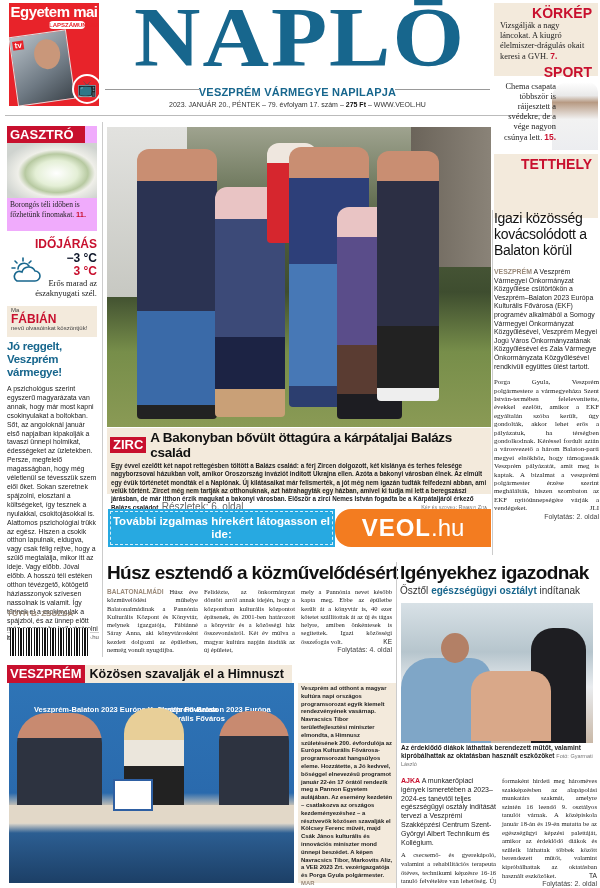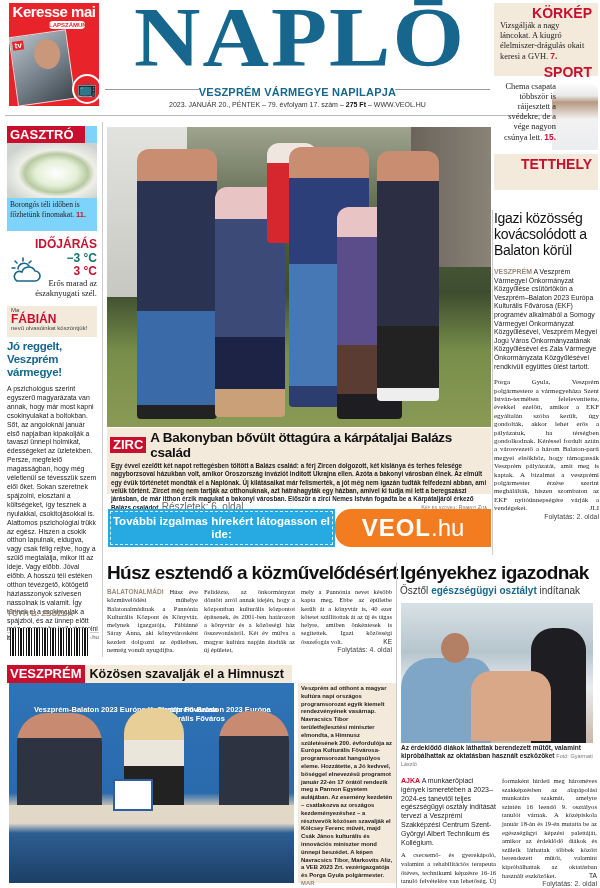--- a/index.html
+++ b/index.html
@@ -1,20 +1,20 @@
 <!DOCTYPE html>
 <html><head>
 <meta charset="utf-8">
 <style>
 *{box-sizing:border-box;margin:0;padding:0}
 body{width:600px;height:888px;background:#fff;font-family:"Liberation Serif",serif;color:#222;position:relative;overflow:hidden}
 .abs{position:absolute}
 .sans{font-family:"Liberation Sans","DejaVu Sans",sans-serif}
 .red{color:#c8102e}
-.blue{color:#0f766e}
+.blue{color:#0f172a}
 
 #promo{left:9px;top:3px;width:90px;height:103px;background:#e8232a;overflow:hidden}
 #promo .t1{color:#fff;font-weight:bold;font-size:15px;text-align:center;line-height:18px;letter-spacing:-0.5px}
 #promo .t2{background:#fff;color:#e8232a;font-size:6px;font-weight:bold;margin:0 14px 0 40px;border-radius:6px;text-align:center;line-height:8px}
 #promo .mag{position:absolute;left:4px;top:30px;width:58px;height:70px;background:linear-gradient(150deg,#b9c2c9,#6f7a84 60%,#3d454c);transform:rotate(-8deg);border:1px solid #ddd}
 #promo .mag .tv{position:absolute;left:2px;top:4px;background:#e8232a;color:#fff;font-size:8px;font-weight:bold;padding:0 2px}
 #promo .face{position:absolute;left:22px;top:6px;width:26px;height:30px;border-radius:50%;background:#c9977a}
 #promo .tvicon{position:absolute;left:63px;top:71px;width:30px;height:30px;border-radius:50%;background:#e8232a;border:2px solid #fff;color:#fff;font-size:16px;text-align:center;line-height:25px}
 
 #logo{left:110px;top:-8px;width:380px;height:86px;text-align:center;font-family:"Liberation Serif",serif;font-weight:bold;color:#17668d;font-size:92px;letter-spacing:2px;line-height:92px;transform:scaleY(0.92)}
@@ -24,21 +24,21 @@
 #subline .txt{font-family:"Liberation Sans",sans-serif;font-weight:bold;color:#17668d;font-size:11px;letter-spacing:0.2px}
 #dateline{left:105px;top:101px;width:385px;text-align:center;font-family:"Liberation Sans",sans-serif;font-size:7px;color:#333}
 #dateline b{color:#111}
 .rule{height:1px;background:#bbb}
 
 .teaser{background:#f3eadc;padding:2px 6px}
 .teaser h3{font-family:"Liberation Sans",sans-serif;font-weight:bold;color:#c8102e;font-size:14px;text-align:right;line-height:16px}
 .teaser p{font-size:8.4px;line-height:10px;text-align:left;color:#222}
 .pg{color:#c8102e;font-family:"Liberation Sans",sans-serif;font-weight:bold}
 
-#gasztro{left:7px;top:126px;width:90px;height:105px;background:#7dd3fc}
+#gasztro{left:7px;top:126px;width:90px;height:105px;background:#f0abfc}
 #gasztro .hd{background:#c8102e;color:#fff;font-family:"Liberation Sans",sans-serif;font-weight:bold;font-size:13px;padding:1px 3px;height:17px;line-height:15px;width:78px}
 #gasztro .img{height:55px;background:radial-gradient(ellipse at 55% 55%,#fff 0,#e4efd6 30%,#b7c9a1 45%,#efefe9 55%,#cfd3cf 80%);position:relative}
 #gasztro p{font-size:7.5px;line-height:9.5px;padding:2px 3px}
 #weather{left:7px;top:236px;width:90px;height:70px}
 #weather .hd{font-family:"Liberation Sans",sans-serif;font-weight:bold;color:#c8102e;font-size:12px;text-align:right;line-height:16px}
 #weather .t{font-family:"Liberation Sans",sans-serif;font-weight:bold;font-size:12px;text-align:right;line-height:13px}
 #weather p{font-size:8.5px;text-align:right;line-height:10px}
 #nameday{left:7px;top:306px;width:90px;height:31px;background:#f3eadc;padding:1px 4px}
 #nameday .ma{font-family:"Liberation Sans",sans-serif;font-size:6px;color:#444}
 #nameday .nm{font-family:"Liberation Sans",sans-serif;font-weight:bold;color:#c8102e;font-size:12px;line-height:12px}
@@ -104,21 +104,21 @@
 #igazi{left:494px;top:210px;width:105px}
 #igazi h1{font-family:"Liberation Sans",sans-serif;font-weight:normal;font-size:14px;line-height:16px;color:#111;letter-spacing:-0.3px}
 #igazi .lead{font-family:"Liberation Sans",sans-serif;font-size:6.9px;line-height:8.6px;margin-top:10px;color:#222}
 #igazi .lead b{color:#9a8a7a}
 #igazi p.body{font-size:6.9px;line-height:8.4px;text-align:justify;margin-top:7px;color:#222}
 </style>
 </head>
 <body>
 
 <div id="promo" class="abs sans">
-  <div class="t1">Keresse mai</div>
+  <div class="t1">Egyetem mai</div>
   <div class="t2">LAPSZÁMUNKBAN!</div>
   <div class="mag">
     <span class="tv">tv</span>
     <div class="face"></div>
   </div>
   <div class="tvicon">📺</div>
 </div>
 
 <div id="logo" class="abs">NAPLŌ</div>
 <div id="subline" class="abs">
@@ -133,21 +133,21 @@
 
 <div class="abs teaser" style="left:494px;top:3px;width:104px;height:73px">
   <h3>KÖRKÉP</h3>
   <p><span>Vizsgálják a nagy láncokat. A kiugró élelmiszer-drágulás okait keresi a GVH.</span> <span class="pg">7.</span></p>
 </div>
 <div class="abs" style="left:494px;top:64px;width:104px;height:88px">
   <h3 class="sans" style="font-weight:bold;color:#c8102e;font-size:14px;text-align:right;line-height:16px;padding-right:6px">SPORT</h3>
   <div class="abs" style="left:58px;top:18px;width:46px;height:68px;background:linear-gradient(180deg,#fff 0%,#e9e9e9 20%,#b79a83 30%,#f2f2f2 55%,#ecedf0 100%);border-radius:16px 10px 0 0"></div>
   <p style="position:absolute;left:0;top:18px;width:62px;font-size:8.4px;line-height:10px;text-align:right"><span>Chema csapata többször is ráijesztett a svédekre, de a vége nagyon csúnya lett.</span> <span class="pg">15.</span></p>
 </div>
-<div class="abs teaser" style="left:494px;top:154px;width:104px;height:36px">
+<div class="abs teaser" style="left:494px;top:154px;width:104px;height:64px">
   <h3>TETTHELY</h3>
 </div>
 
 <div id="gasztro" class="abs">
   <div class="hd">GASZTRÓ</div>
   <div class="img"></div>
   <p><span>Borongós téli időben is főzhetünk finomakat.</span> <span class="pg">11.</span></p>
 </div>
 
 <div id="weather" class="abs">

